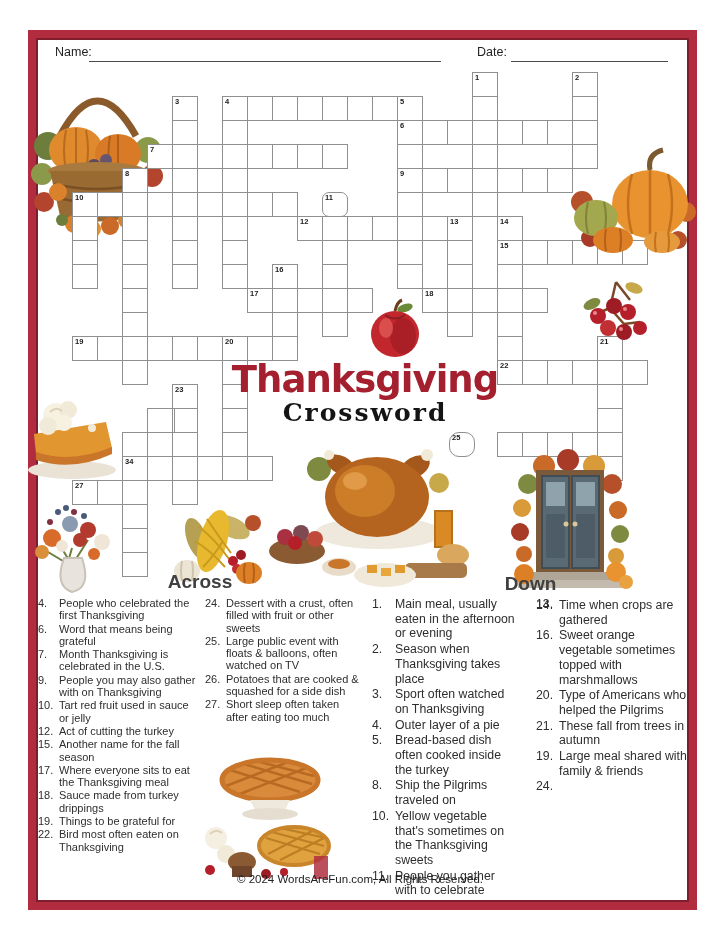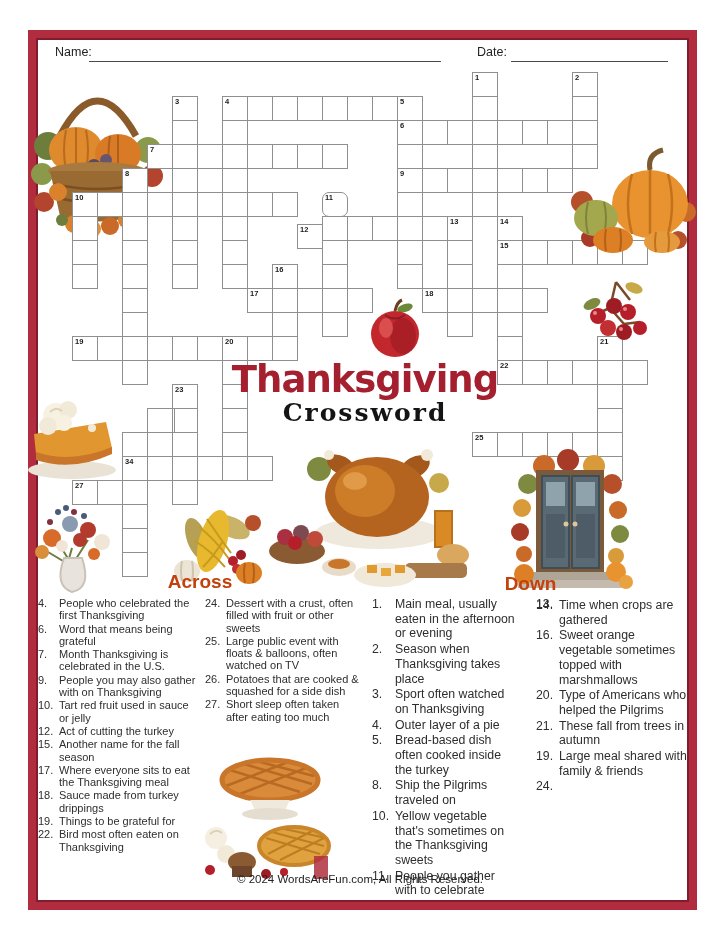--- a/index.html
+++ b/index.html
@@ -13,21 +13,21 @@
   .grid-cell{position:absolute;width:26px;height:25px;background:#fff;
              border:1px solid #8f8f8f;box-sizing:border-box;z-index:2;}
   .cell-num{position:absolute;top:0px;left:2px;font-size:7.5px;font-weight:bold;color:#1a1a1a;line-height:9px;}
   
   .title-main{position:absolute;left:195px;top:358px;width:340px;text-align:center;
               font-family:"DejaVu Sans",sans-serif;font-weight:bold;font-size:37px;
               color:#a5202f;letter-spacing:-1px;z-index:4;}
   .title-sub{position:absolute;left:195px;top:398px;width:340px;text-align:center;
              font-family:"DejaVu Serif","Liberation Serif",serif;font-weight:bold;
              font-size:25px;color:#141414;letter-spacing:2px;z-index:4;}
-  .section-heading{position:absolute;font-size:19px;font-weight:bold;color:#c2410c;text-align:center;z-index:4;}
+  .section-heading{position:absolute;font-size:19px;font-weight:bold;color:#404040;text-align:center;z-index:4;}
   
   .clue-col{position:absolute;color:#2e2e2e;z-index:4;}
   .clue{position:relative;margin-bottom:1px;}
   .cnum{position:absolute;left:0;top:0;}
   .ac .clue{padding-left:21px;font-size:11px;line-height:12.3px;}
   .dn .clue{padding-left:23px;font-size:12.3px;line-height:14.7px;}
   .copyright{position:absolute;left:0;top:873px;width:720px;text-align:center;
              font-size:11.5px;color:#222;z-index:4;}
   .deco{position:absolute;z-index:1;}
   .deco-top{position:absolute;z-index:3;}
@@ -139,21 +139,21 @@
       <div class="grid-cell" style="left: 72px; top: 240px;"></div>
       <div class="grid-cell" style="left: 72px; top: 264px;"></div>
       <div class="grid-cell" style="left: 322px; top: 192px; border-radius: 7px;">
         <span class="cell-num">11</span>
       </div>
       <div class="grid-cell" style="left: 322px; top: 216px;"></div>
       <div class="grid-cell" style="left: 322px; top: 240px;"></div>
       <div class="grid-cell" style="left: 322px; top: 264px;"></div>
       <div class="grid-cell" style="left: 322px; top: 288px;"></div>
       <div class="grid-cell" style="left: 322px; top: 312px;"></div>
-      <div class="grid-cell" style="left: 297px; top: 224px;">
+      <div class="grid-cell" style="left: 297px; top: 216px;">
         <span class="cell-num">12</span>
       </div>
       <div class="grid-cell" style="left: 347px; top: 216px;"></div>
       <div class="grid-cell" style="left: 372px; top: 216px;"></div>
       <div class="grid-cell" style="left: 422px; top: 216px;"></div>
       <div class="grid-cell" style="left: 447px; top: 216px;">
         <span class="cell-num">13</span>
       </div>
       <div class="grid-cell" style="left: 447px; top: 240px;"></div>
       <div class="grid-cell" style="left: 447px; top: 264px;"></div>
@@ -233,21 +233,21 @@
       </div>
       <div class="grid-cell" style="left: 147px; top: 408px;"></div>
       <div class="grid-cell" style="left: 122px; top: 432px;"></div>
       <div class="grid-cell" style="left: 122px; top: 456px;">
         <span class="cell-num">34</span>
       </div>
       <div class="grid-cell" style="left: 122px; top: 480px;"></div>
       <div class="grid-cell" style="left: 122px; top: 504px;"></div>
       <div class="grid-cell" style="left: 122px; top: 528px;"></div>
       <div class="grid-cell" style="left: 122px; top: 552px;"></div>
-      <div class="grid-cell" style="left: 472px; top: 432px;">
+      <div class="grid-cell" style="left: 449px; top: 432px; border-radius: 10px;">
         <span class="cell-num">25</span>
       </div>
       <div class="grid-cell" style="left: 497px; top: 432px;"></div>
       <div class="grid-cell" style="left: 522px; top: 432px;"></div>
       <div class="grid-cell" style="left: 547px; top: 432px;"></div>
       <div class="grid-cell" style="left: 572px; top: 432px;"></div>
       <div class="grid-cell" style="left: 147px; top: 456px;"></div>
       <div class="grid-cell" style="left: 197px; top: 456px;"></div>
       <div class="grid-cell" style="left: 247px; top: 456px;"></div>
       <div class="grid-cell" style="left: 72px; top: 480px;">

